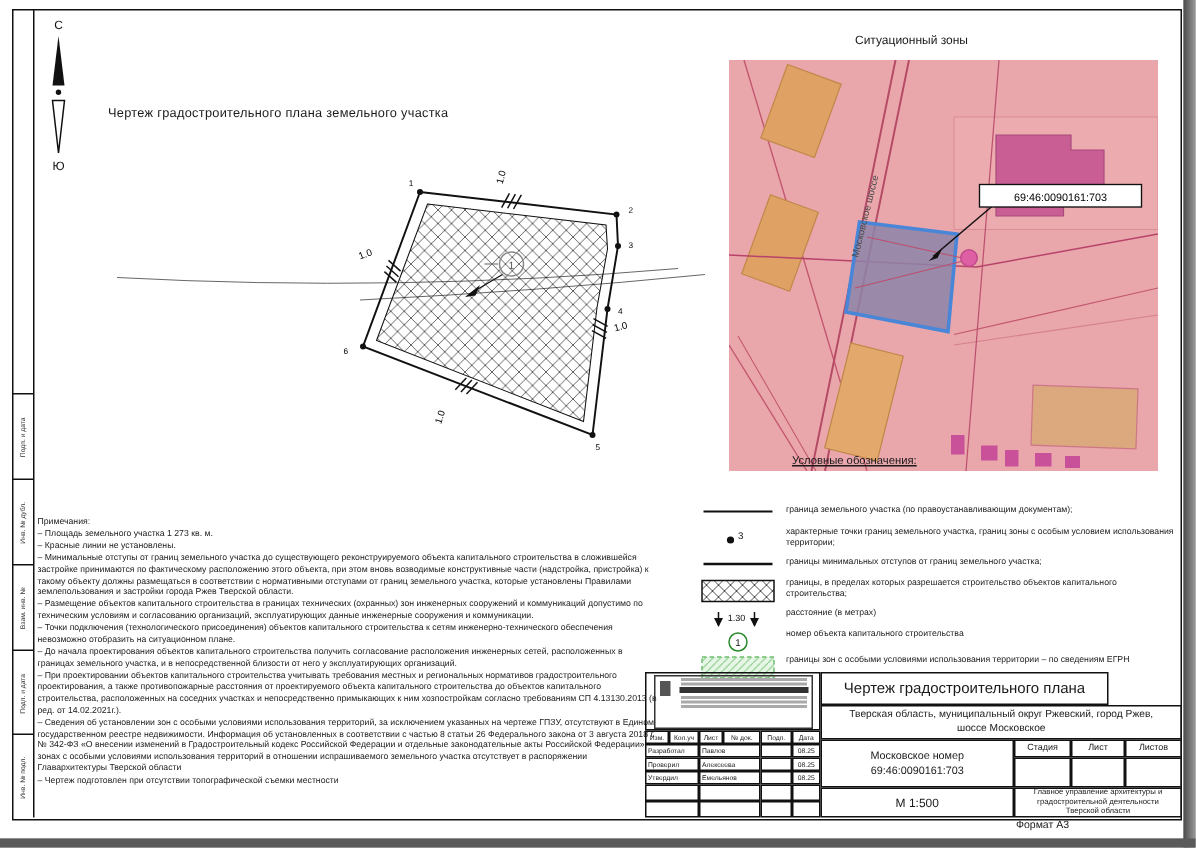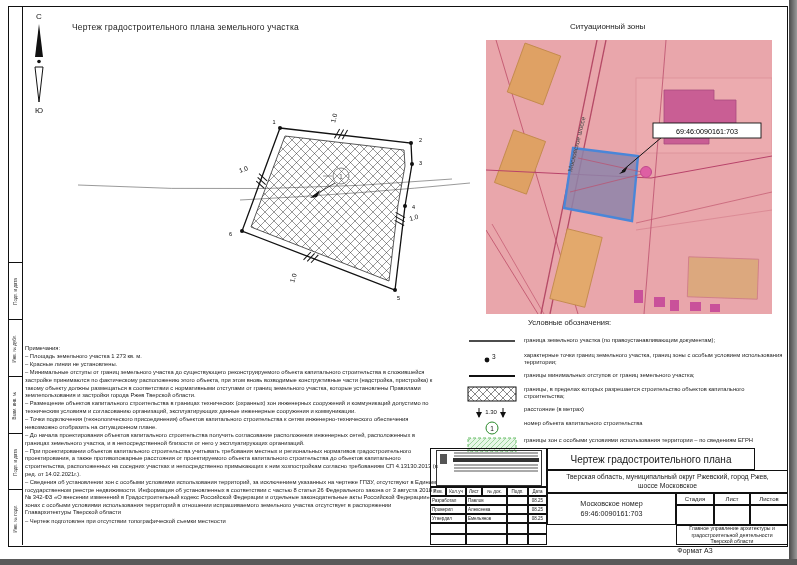--- a/index.html
+++ b/index.html
@@ -18,21 +18,21 @@
     border:1.5px solid #111;
   }
   #strip-divider{position:absolute;left:22px;top:6px;width:0;height:539px;border-left:1px solid #111;}
   .strip-cell{
     position:absolute;left:8px;width:14px;border-top:1px solid #111;
     display:flex;align-items:center;justify-content:center;
   }
   .strip-cell span{
     transform:rotate(-90deg);white-space:nowrap;font-size:4.5px;color:#333;
   }
-  .drawing-title{font-size:8.5px;color:#1a1a1a;letter-spacing:0.2px;}
+  .drawing-title{font-size:8.5px;color:#1a1a1a;letter-spacing:0.2px;margin-top:48px;}
   .sp-title{font-size:8px;}
   .legend-title{font-size:7.5px;}
   .legend-row{position:absolute;left:466px;width:318px;display:flex;align-items:flex-start;}
   .legend-sym{width:52px;flex:0 0 52px;display:flex;justify-content:center;align-items:center;}
   .legend-text{font-size:5.8px;line-height:1.25;padding-left:6px;color:#1a1a1a;}
   .notes{font-size:5.8px;line-height:1.32;color:#1a1a1a;width:414px;}
   .notes p{margin:0 0 0.5px 0;text-indent:0;}
   .tb-cell{position:absolute;border:0.8px solid #111;box-sizing:border-box;display:flex;align-items:center;justify-content:center;text-align:center;}
   .tb-left-label{justify-content:flex-start;padding-left:1px;}
   .small45{font-size:4.5px;}
@@ -182,21 +182,21 @@
     <rect x="224" y="264" width="10" height="8" fill="#c9519a"></rect>
 
     <text transform="translate(86,132) rotate(-76)" font-size="6.5" fill="#4a4a4a">Московское шоссе</text>
 
     <line x1="176" y1="97" x2="136" y2="131" stroke="#111" stroke-width="1"></line>
     <polygon points="133,134 142,126 139,132" fill="#111"></polygon>
     <rect x="167" y="83" width="108" height="15" fill="#fff" stroke="#111" stroke-width="0.9"></rect>
     <text x="221" y="94" font-size="7.2" text-anchor="middle">69:46:0090161:703</text>
   </svg>
 
-  <div class="abs legend-title" style="left:528px;top:318px;">Условные обозначения:</div>
+  <div class="abs legend-title" style="left:528px;top:302px;text-decoration:underline;">Условные обозначения:</div>
 
   <div class="legend-row" style="top:337px;">
     <div class="legend-sym">
       <svg width="50" height="8">
           <line x1="2" y1="4" x2="48" y2="4" stroke="#111" stroke-width="1.4"></line>
         </svg>
     </div>
     <div class="legend-text">граница земельного участка (по правоустанавливающим документам);</div>
   </div>
 
@@ -324,33 +324,34 @@
 
   <div class="tb-cell" style="left:430px;top:523px;width:36px;height:11px;"></div>
   <div class="tb-cell" style="left:466px;top:523px;width:41px;height:11px;"></div>
   <div class="tb-cell" style="left:507px;top:523px;width:21px;height:11px;"></div>
   <div class="tb-cell" style="left:528px;top:523px;width:19px;height:11px;"></div>
   <div class="tb-cell" style="left:430px;top:534px;width:36px;height:11px;"></div>
   <div class="tb-cell" style="left:466px;top:534px;width:41px;height:11px;"></div>
   <div class="tb-cell" style="left:507px;top:534px;width:21px;height:11px;"></div>
   <div class="tb-cell" style="left:528px;top:534px;width:19px;height:11px;"></div>
 
-  <div class="tb-cell" style="left:547px;top:448px;width:208px;height:22px;font-size:10px;">Чертеж градостроительного плана</div>
+  <div class="tb-cell" style="left:547px;top:448px;width:192px;height:22px;font-size:10px;">Чертеж градостроительного плана</div>
   <div class="tb-cell" style="left:547px;top:470px;width:241px;height:23px;font-size:6.8px;line-height:1.3;padding:0 8px;">Тверская область, муниципальный округ Ржевский, город Ржев, шоссе Московское</div>
 
   <div class="tb-cell" style="left:547px;top:493px;width:129px;height:32px;font-size:7.2px;line-height:1.4;flex-direction:column;">
     <span>Московское номер</span>
     <span>69:46:0090161:703</span>
   </div>
   <div class="tb-cell" style="left:676px;top:493px;width:38px;height:12px;font-size:6px;">Стадия</div>
   <div class="tb-cell" style="left:714px;top:493px;width:36px;height:12px;font-size:6px;">Лист</div>
   <div class="tb-cell" style="left:750px;top:493px;width:38px;height:12px;font-size:6px;">Листов</div>
   <div class="tb-cell" style="left:676px;top:505px;width:38px;height:20px;"></div>
   <div class="tb-cell" style="left:714px;top:505px;width:36px;height:20px;"></div>
   <div class="tb-cell" style="left:750px;top:505px;width:38px;height:20px;"></div>
 
+  <div class="tb-cell" style="left:547px;top:525px;width:129px;height:20px;font-size:8px;">М 1:500</div>
   <div class="tb-cell" style="left:676px;top:525px;width:112px;height:20px;font-size:5.2px;line-height:1.25;padding:0 4px;">Главное управление архитектуры и градостроительной деятельности Тверской области</div>
 
   <div class="abs" style="left:640px;top:547px;width:110px;text-align:center;font-size:7px;">Формат А3</div>
 </div>
 
 <div class="gray-band-right"></div>
 <div class="gray-band-bottom"></div>
 
 </body></html>

